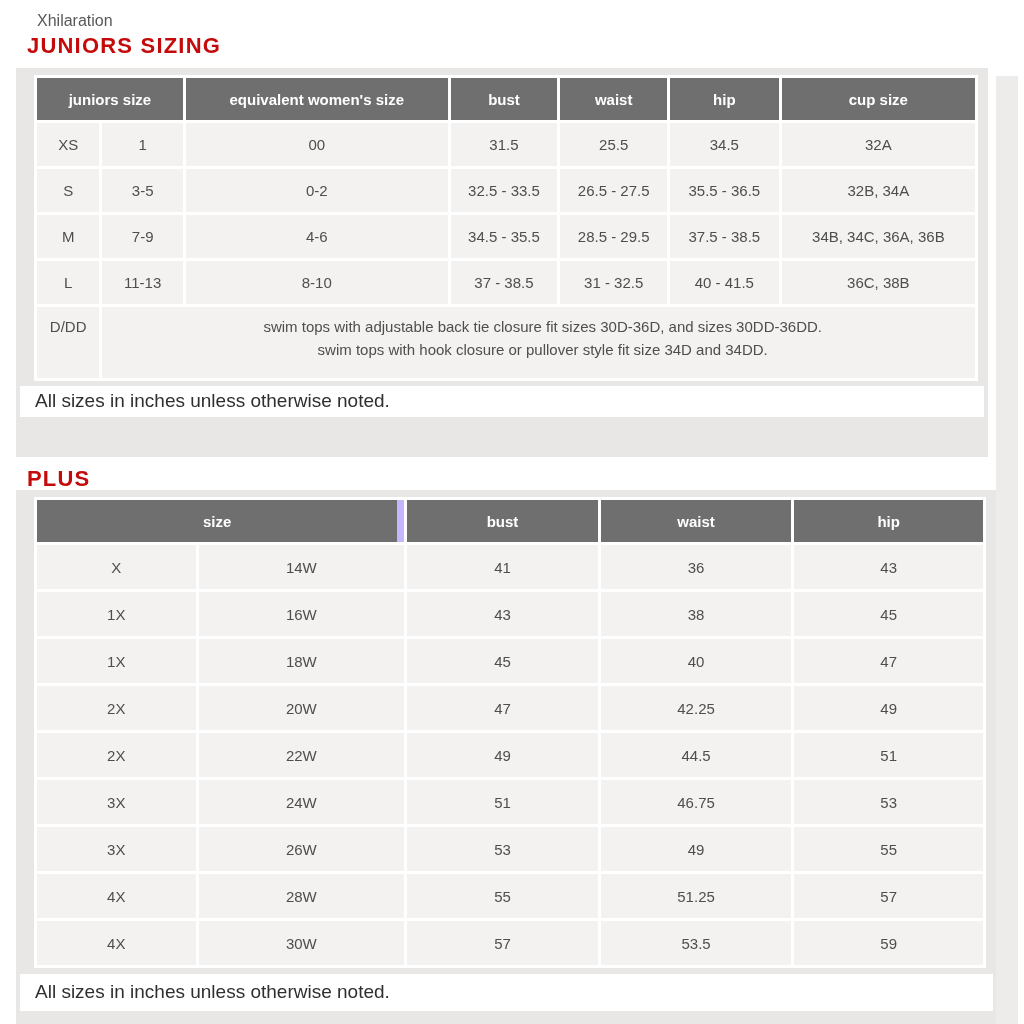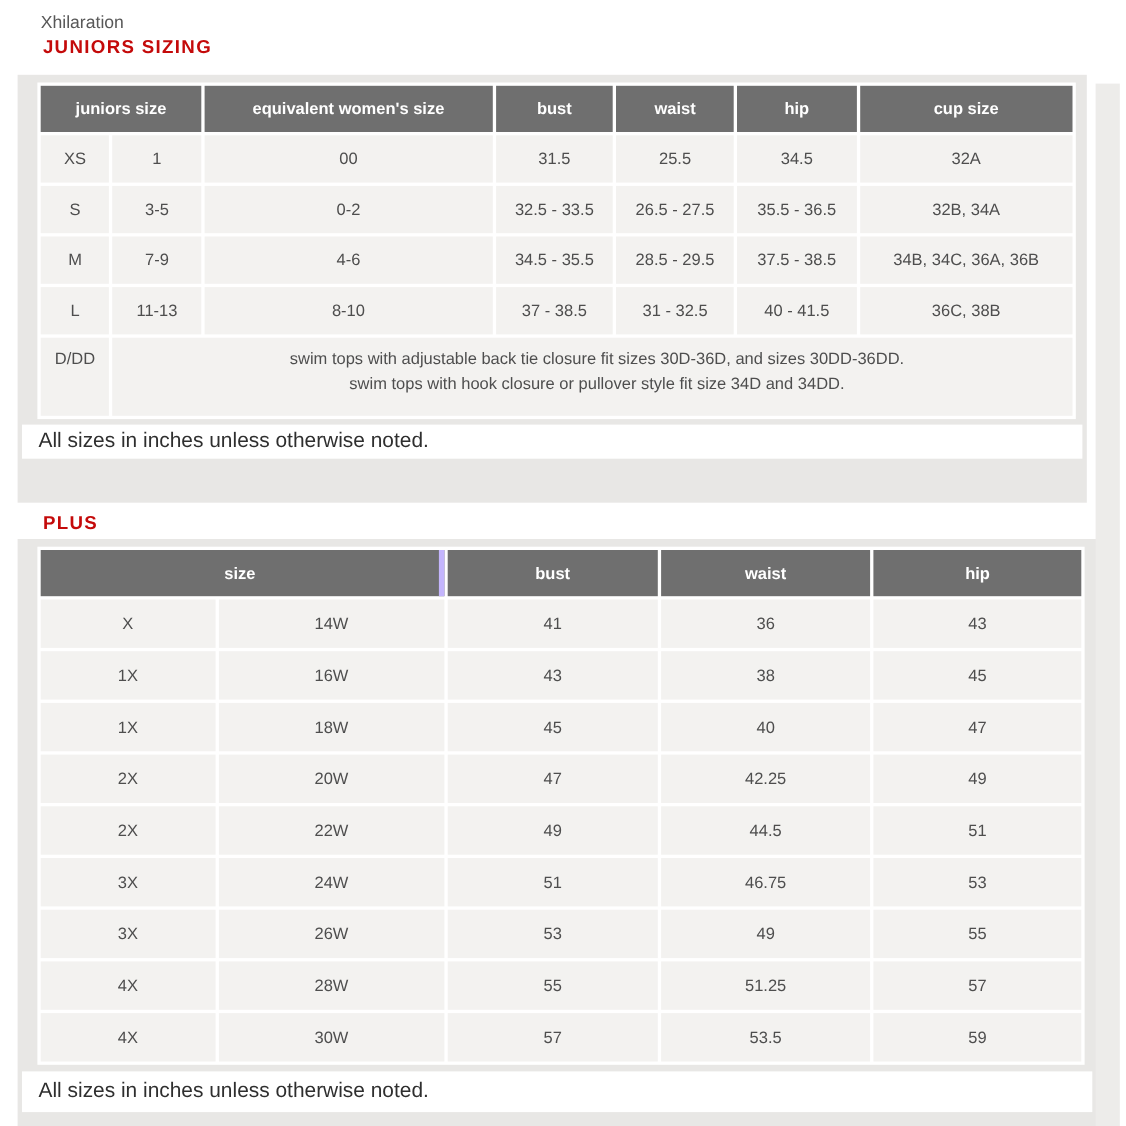--- a/index.html
+++ b/index.html
@@ -15,22 +15,22 @@
   html,body{margin:0;padding:0;}
   body{
     width:1024px;height:1024px;background:#ffffff;position:relative;overflow:hidden;
     font-family:"Liberation Sans", sans-serif;
   }
   .brand{
     position:absolute;left:25px;top:12px;
     font-size:16px;color:var(--brand-text);margin-left:12px;
   }
   .section-heading{
-    position:absolute;left:39px;
-    font-size:17px;font-weight:700;color:var(--accent-red);letter-spacing:1.2px;
+    position:absolute;left:27px;
+    font-size:22px;font-weight:700;color:var(--accent-red);letter-spacing:1.2px;
   }
   .heading-juniors{top:33px;}
   .heading-plus{top:466px;}
   .panel{
     position:absolute;background:var(--panel-bg);
   }
   .juniors-panel{left:16px;top:68px;width:972px;height:389px;}
   .plus-panel{left:16px;top:490px;width:981px;height:534px;}
   table.size-table{
     border-collapse:separate;border-spacing:3px;
@@ -41,21 +41,21 @@
   .plus-table{width:952px;margin-top:9px;}
   .size-table th{
     background:var(--header-bg);color:var(--header-text);
     font-weight:700;font-size:15px;text-align:center;height:42px;
     padding:0 4px;
   }
   .size-table td{
     background:var(--cell-bg);color:var(--cell-text);
     font-size:15px;text-align:center;height:43px;padding:0 4px;
   }
-  .plus-table th.size-group{border-right:5px solid #c4b5fd;}
+  .plus-table th.size-group{border-right:7px solid #c4b5fd;}
   .plus-table td{height:44px;}
   td.ddd-label{vertical-align:top;padding-top:11px;height:56px;}
   td.ddd-text{
     text-align:center;vertical-align:top;padding:9px 6px 6px 14px;
     line-height:1.5;height:56px;
   }
   .footnote{
     background:#ffffff;margin:5px 4px 0 4px;
     padding:4px 0 5px 15px;font-size:19px;color:var(--footnote-text);
   }

